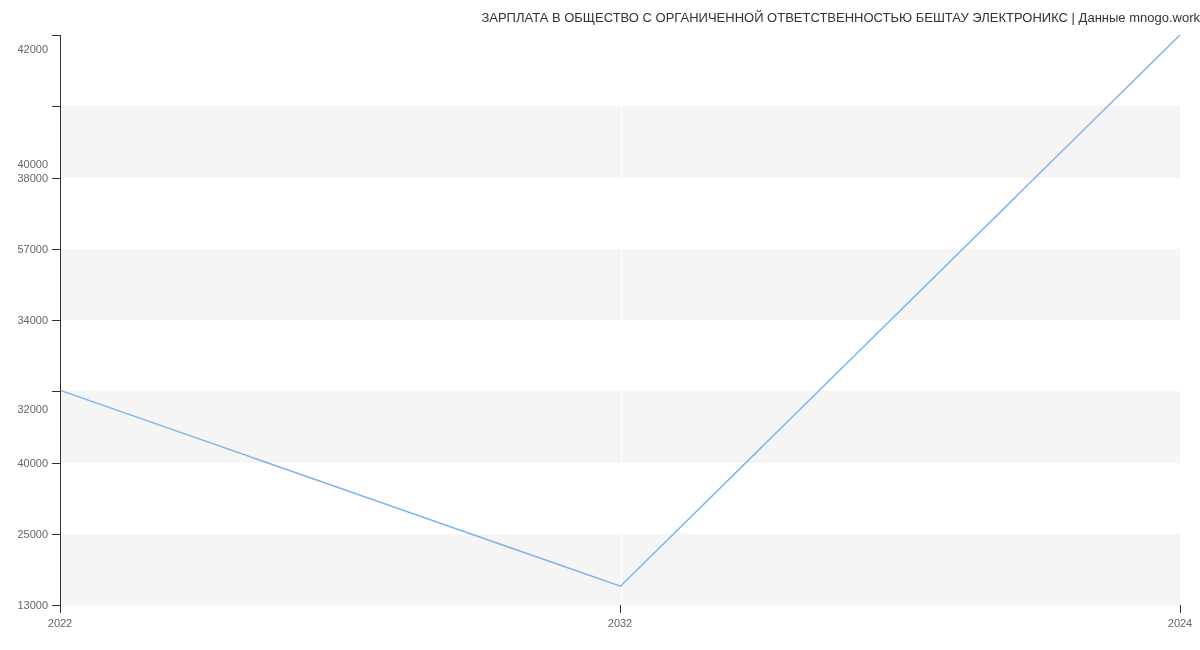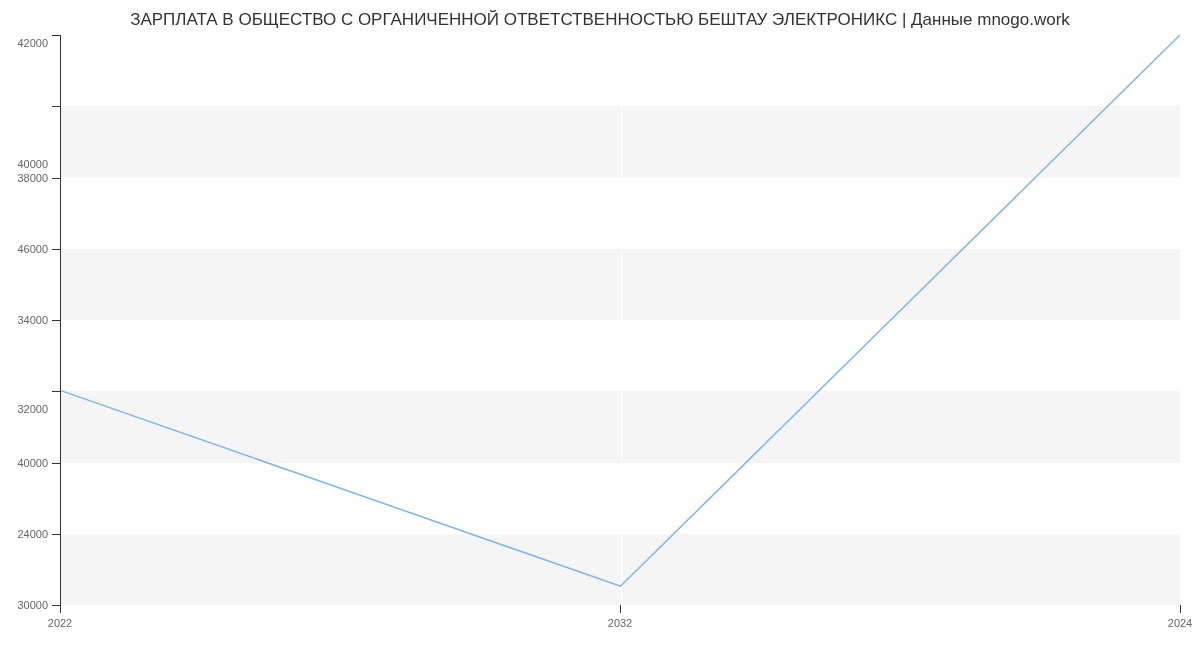--- a/index.html
+++ b/index.html
@@ -4,22 +4,22 @@
   <style>
     * { margin: 0; padding: 0; box-sizing: border-box; }
     body {
       font-family: Arial, sans-serif;
       background: #ffffff;
       width: 1200px;
       height: 650px;
       position: relative;
     }
     .chart-title {
-      text-align: center;
-      font-size: 17px;
+      text-align: right;
+      font-size: 13px;
       color: #333;
       padding-top: 10px;
       font-weight: normal;
     }
     .chart-container {
       position: absolute;
       left: 60px;
       top: 35px;
       width: 1120px;
       height: 570px;
@@ -109,37 +109,37 @@
     <div id="xgrids">
         <div class="x-gridline" style="left: 560px;"></div>
         <div class="x-gridline" style="left: 1120px;"></div>
       </div>
     <svg class="line-svg" viewBox="0 0 1120 570" preserveAspectRatio="none">
       <polyline id="data-polyline" class="data-line" points="0,356.25 560,552.1875 1120,0"></polyline>
     </svg>
   </div>
   <div id="yticks">
       <div class="y-tick" style="top: 570px;"></div>
-      <div class="y-label" style="top: 570px;">30000</div>
+      <div class="y-label" style="top: 570px;">13000</div>
       <div class="y-tick" style="top: 498.75px;"></div>
-      <div class="y-label" style="top: 498.75px;">24000</div>
+      <div class="y-label" style="top: 498.75px;">25000</div>
       <div class="y-tick" style="top: 427.5px;"></div>
       <div class="y-label" style="top: 427.5px;">40000</div>
       <div class="y-tick" style="top: 356.25px;"></div>
       <div class="y-label" style="top: 374px;">32000</div>
       <div class="y-tick" style="top: 285px;"></div>
       <div class="y-label" style="top: 285px;">34000</div>
       <div class="y-tick" style="top: 213.75px;"></div>
-      <div class="y-label" style="top: 213.75px;">46000</div>
+      <div class="y-label" style="top: 213.75px;">57000</div>
       <div class="y-tick" style="top: 142.5px;"></div>
       <div class="y-label" style="top: 142.5px;">38000</div>
       <div class="y-tick" style="top: 71.25px;"></div>
       <div class="y-label" style="top: 81px; margin-top: 48px;">40000</div>
       <div class="y-tick" style="top: 0px;"></div>
-      <div class="y-label" style="top: 8px;">42000</div>
+      <div class="y-label" style="top: 14px;">42000</div>
     </div>
   <div id="xticks">
       <div class="x-tick" style="left: 0px;"></div>
       <div class="x-label" style="left: 0px;">2022</div>
       <div class="x-tick" style="left: 560px;"></div>
       <div class="x-label" style="left: 560px;">2032</div>
       <div class="x-tick" style="left: 1120px;"></div>
       <div class="x-label" style="left: 1120px;">2024</div>
     </div>
 </div>

